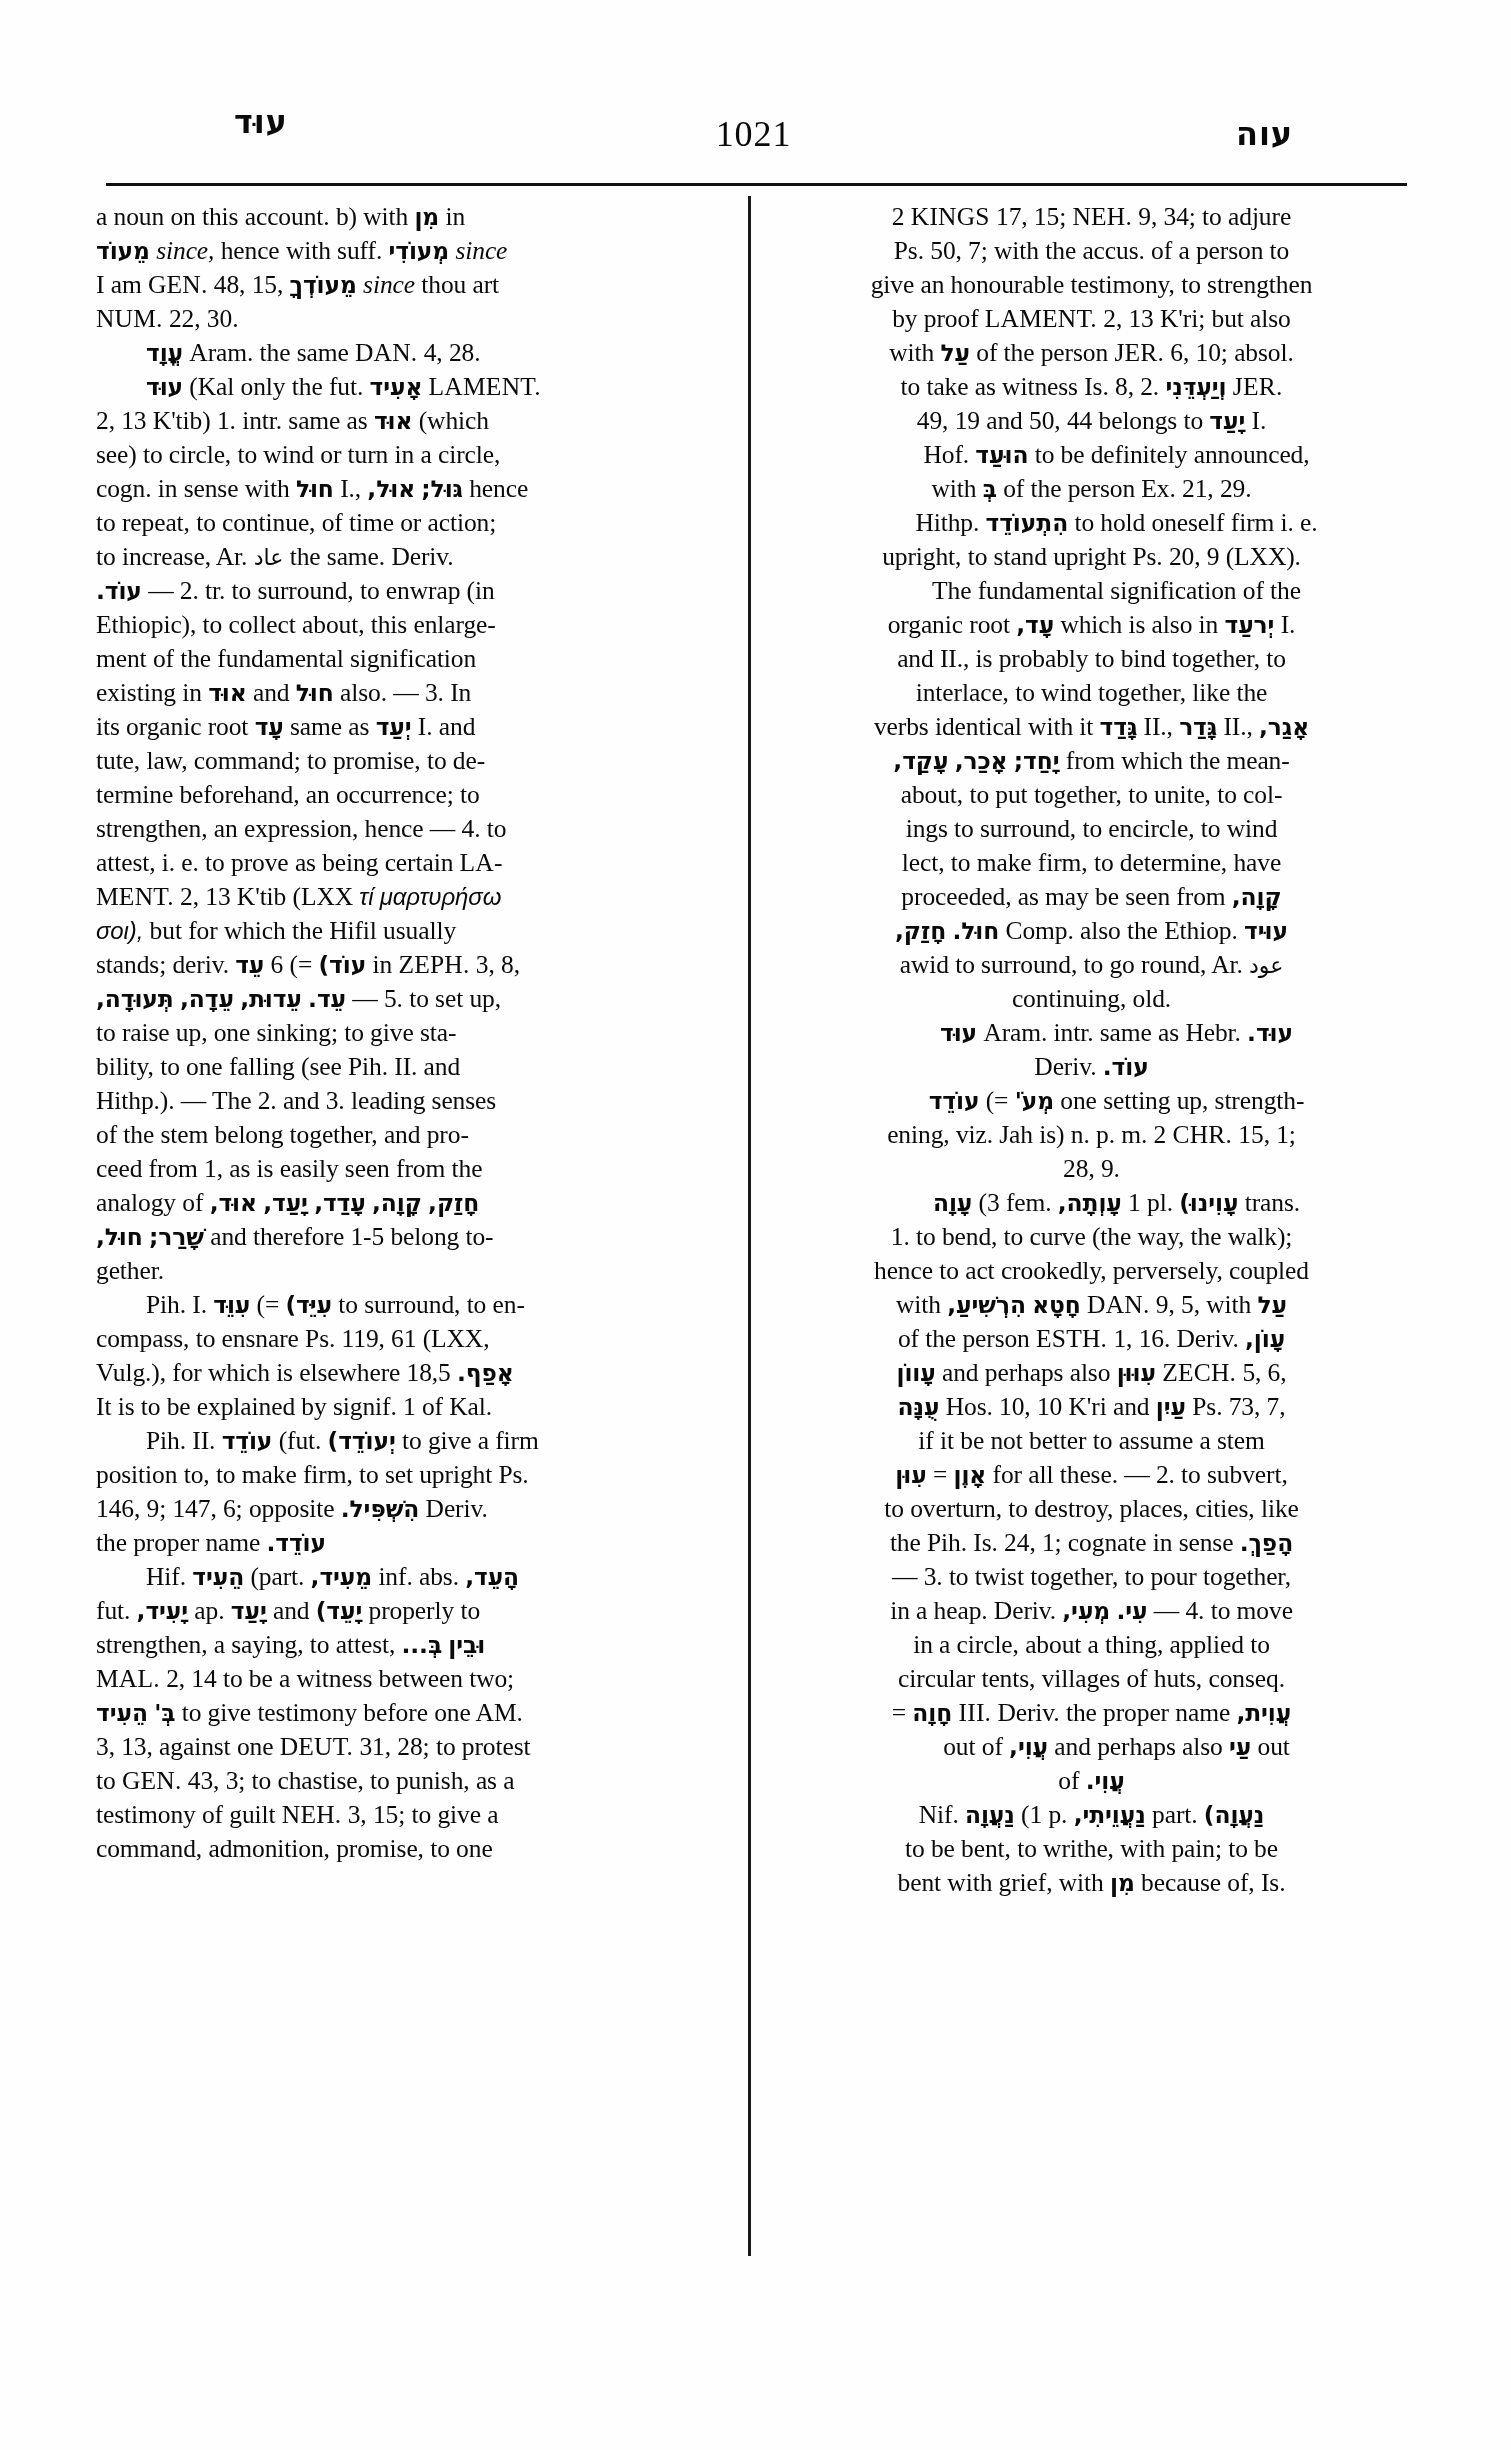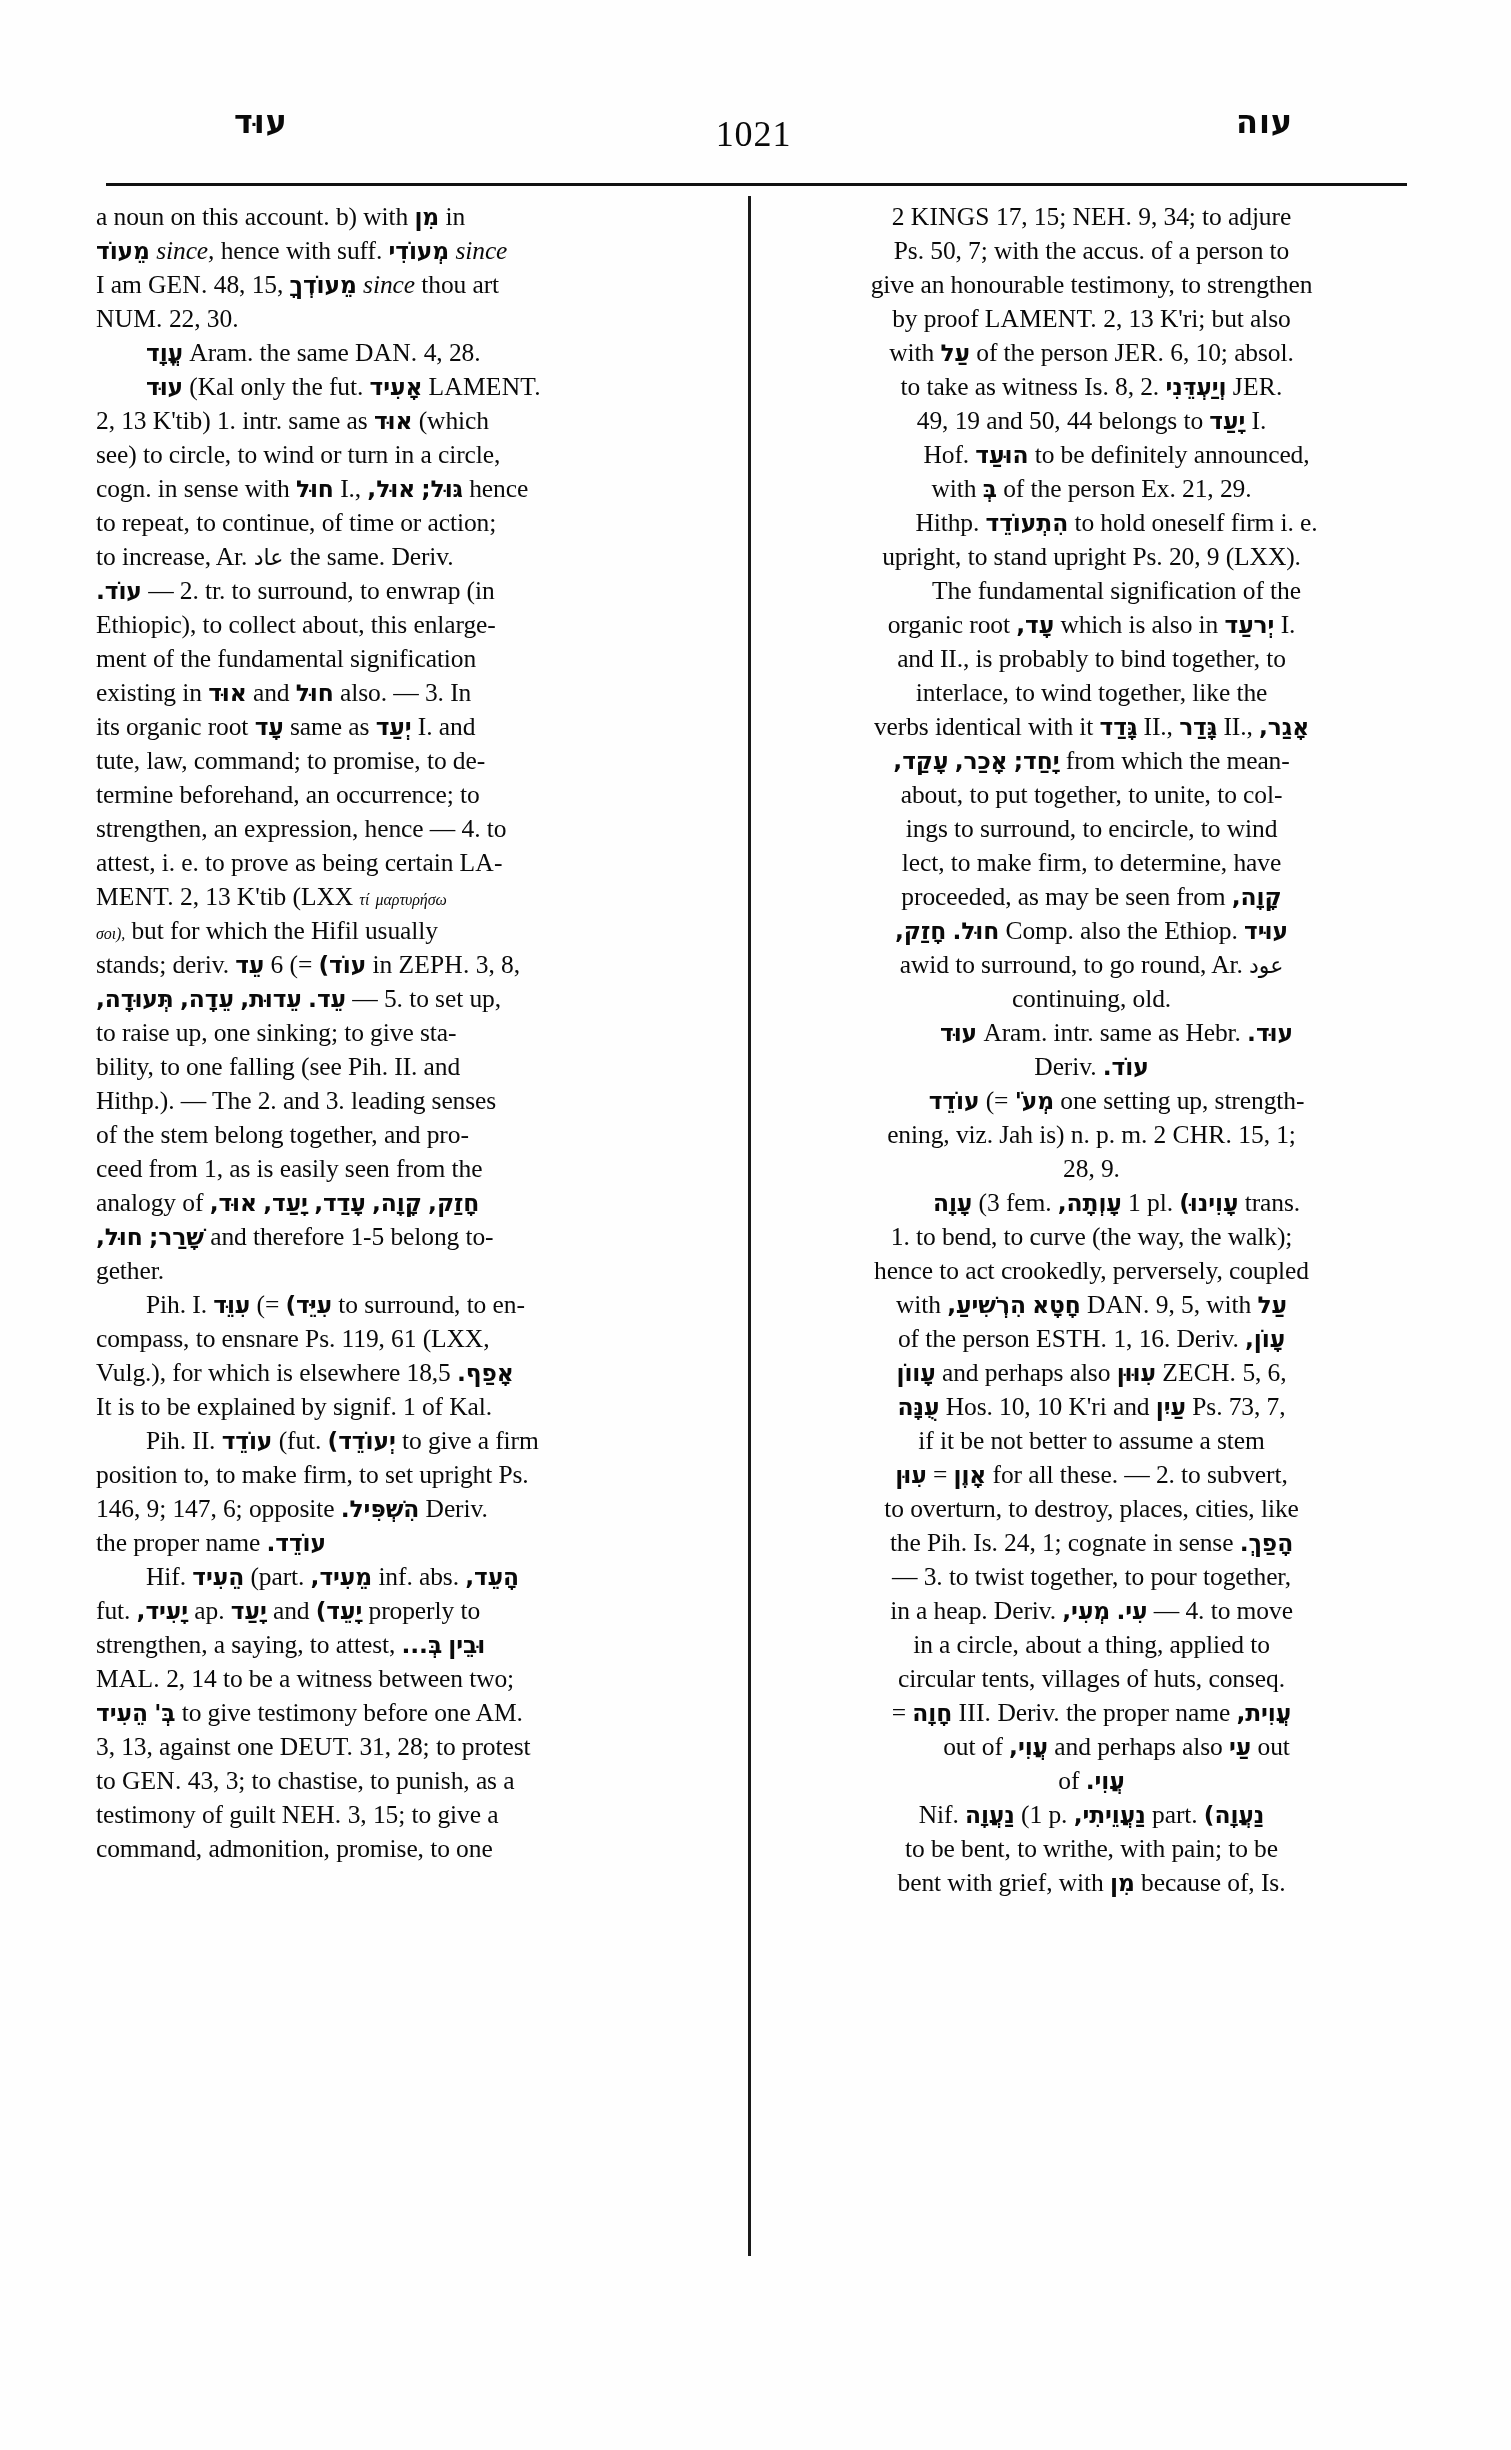--- a/index.html
+++ b/index.html
@@ -46,21 +46,21 @@
     top: 7.2px;
     width: 1295px;
     text-align: center;
     font-size: 36px;
     font-weight: 400;
     letter-spacing: 0.9px;
   }
   .rh-right {
     position: absolute;
     right: 108px;
-    top: 0px;
+    top: 12px;
     font-size: 41px;
     font-weight: 700;
     line-height: 1;
     direction: rtl;
     letter-spacing: 0.9px;
   }
   .head-rule {
     position: absolute;
     left: 106px;
     top: 183px;
@@ -115,23 +115,23 @@
     font-style: normal;
   }
   .ar {
     font-family: "DejaVu Sans", sans-serif;
     direction: rtl;
     unicode-bidi: isolate;
     font-size: 22px;
     font-style: normal;
   }
   .gr {
-    font-family: Liberation Serif, serif;
+    font-family: Liberation Sans, sans-serif;
     font-style: italic;
-    font-size: 16px;
+    font-size: 24px;
   }
   .pad-l { padding-left: 50px; }
 </style>
 </head>
 <body>
 
 <div class="page">
 
   <div class="running-head">
     <div class="rh-left heb-big">עוּד</div>

